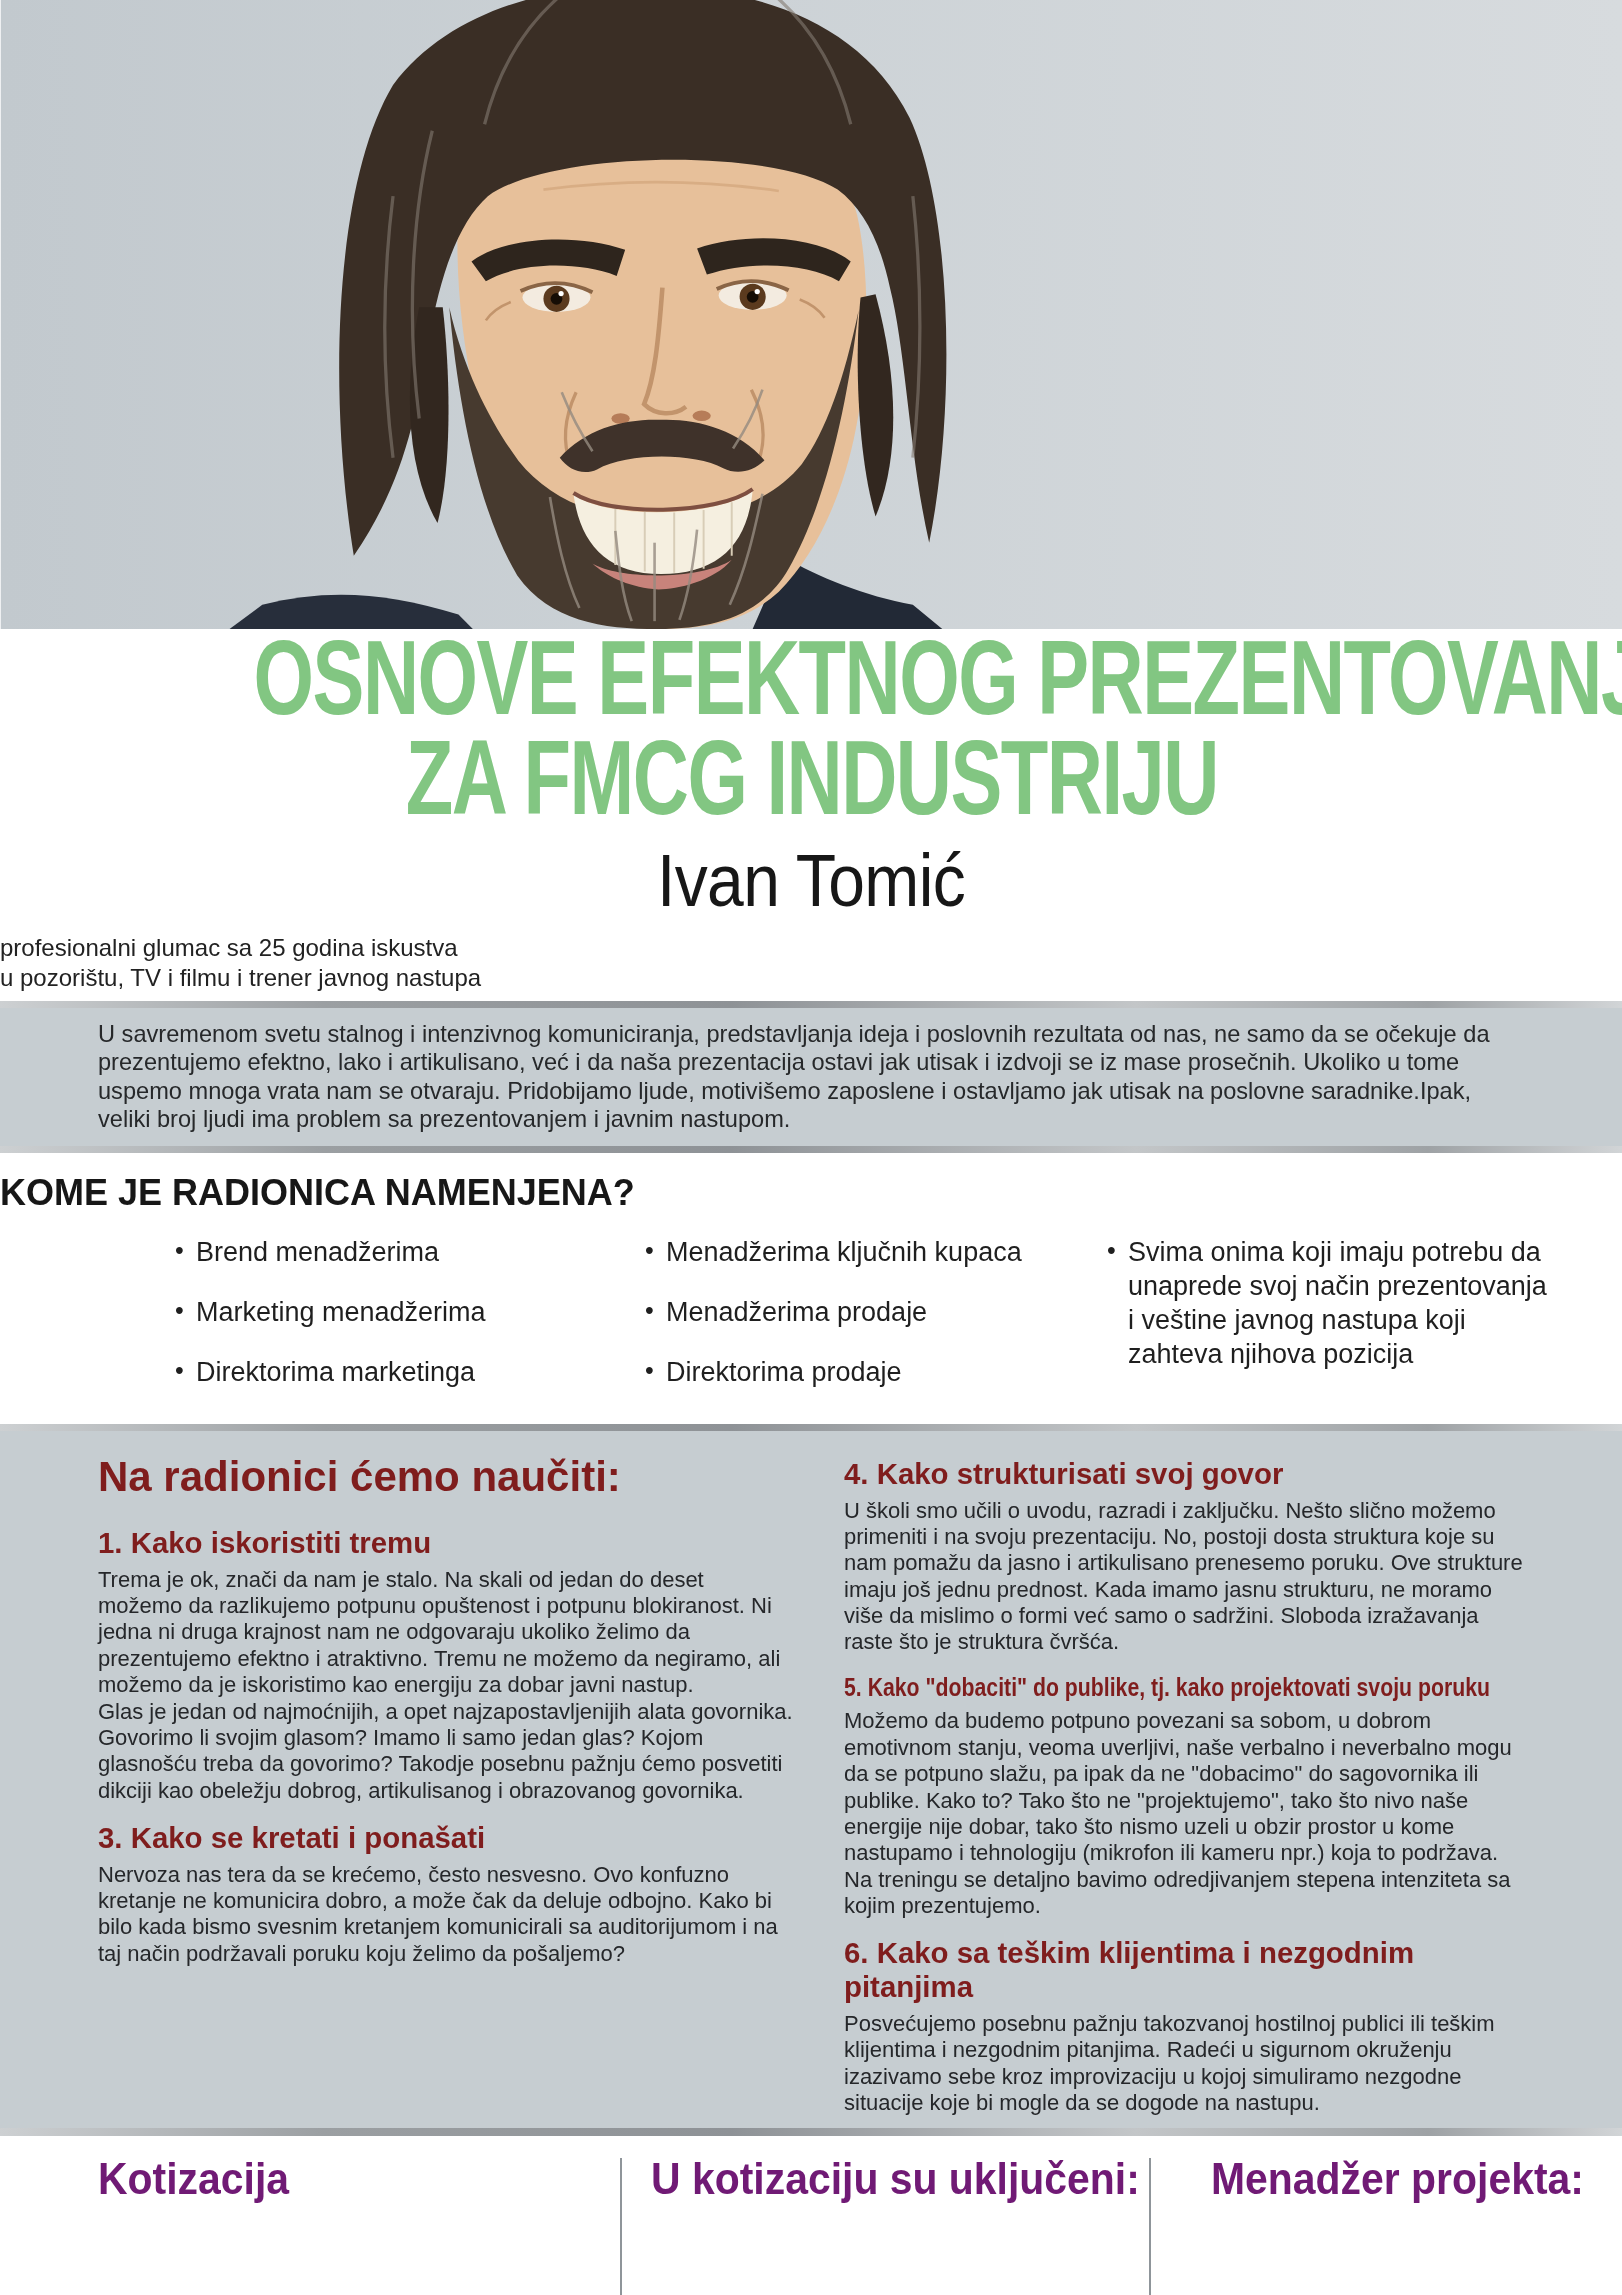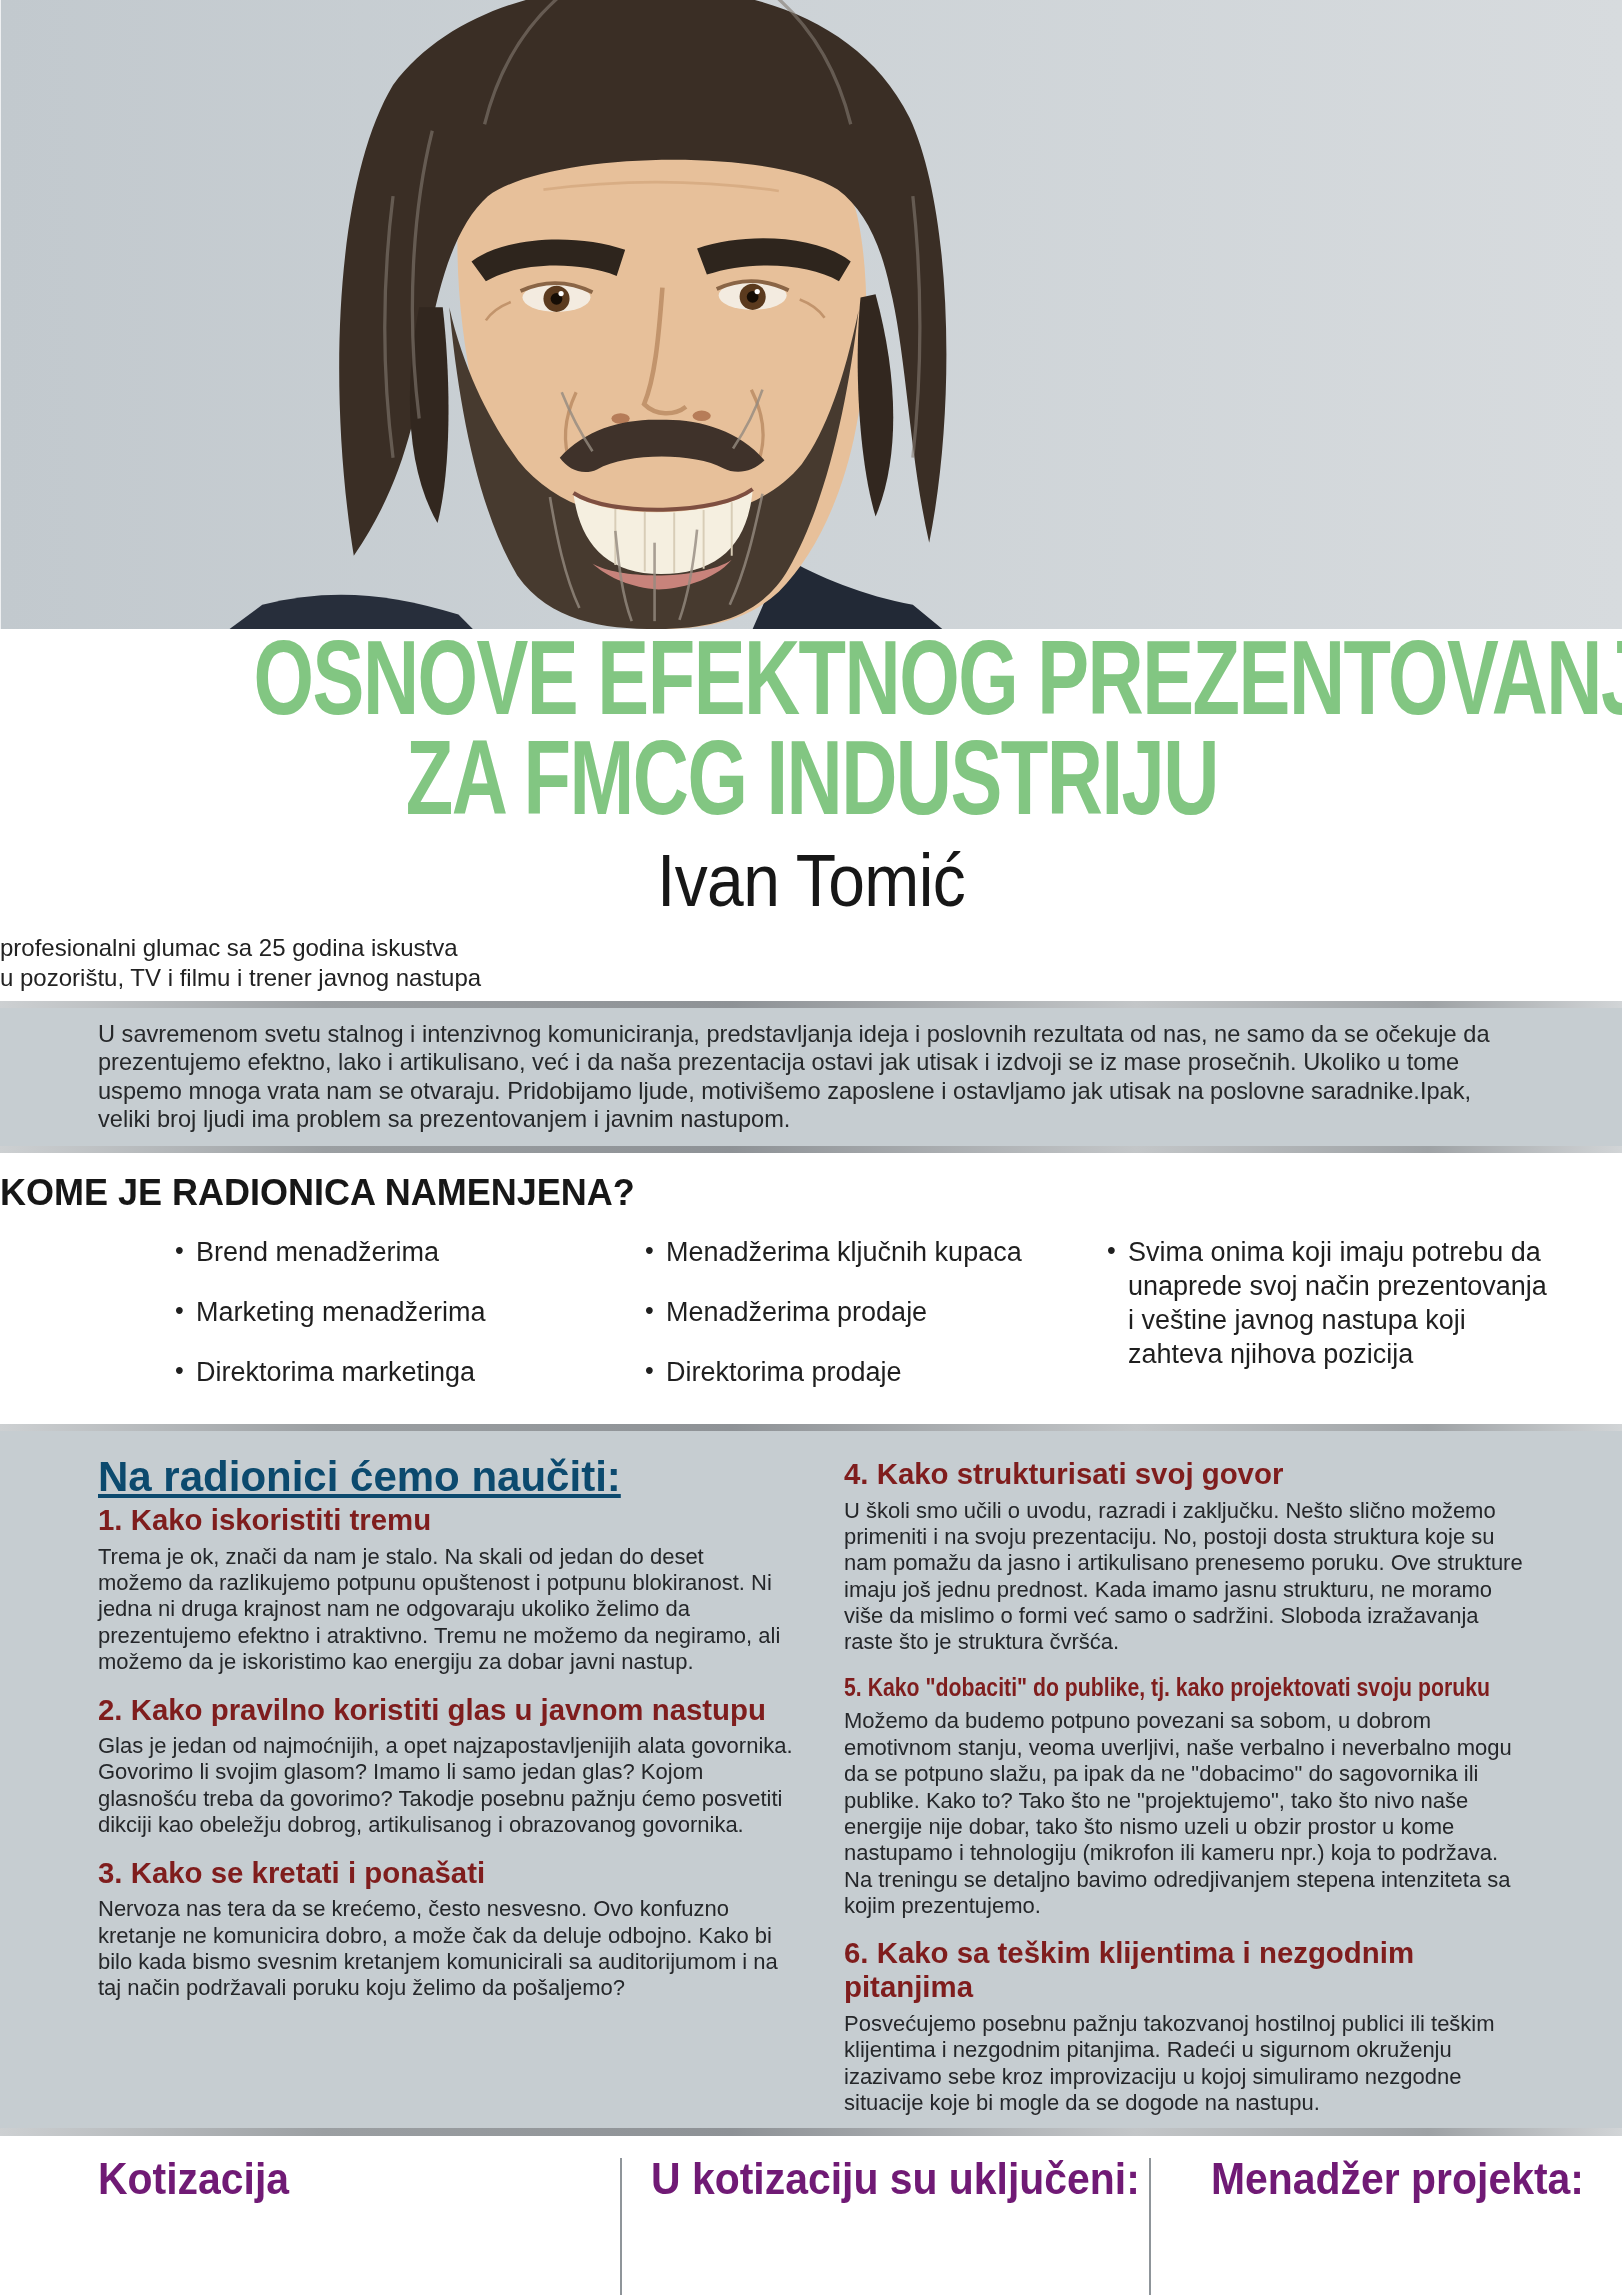--- a/index.html
+++ b/index.html
@@ -35,21 +35,21 @@
   .aud-col2 { width:432px; flex:none; }
   .aud-col3 { width:445px; flex:none; }
   .aud-item { position:relative; font-size:27px; line-height:1.26; padding-left:21px; margin-bottom:26px; color:#1f1f1f; }
   .aud-item::before { content:"•"; position:absolute; left:0; top:0; font-size:25px; }
   .aud-col3 .aud-item { margin-bottom:0; }
 
   
   .panel2 .inner { display:flex; gap:51px; padding:22px 98px 11.8px 98px; }
   .colL { width:695px; flex:none; }
   .colR { flex:1; min-width:0; }
-  .panel2 h2 { font-size:42px; font-weight:bold; margin-bottom:2px; color:#0c4a6e;text-decoration:underline; }
+  .panel2 h2 { font-size:42px; font-weight:bold; margin-bottom:25px; color:#7f1d1d; }
   .topic h3 { font-size:29.4px; font-weight:bold; margin:17px 0 6.5px 0; color:#7f1d1d; }
   .topic:first-of-type h3 { margin-top:0; }
   .colR .topic:first-of-type h3 { margin-top:3.9px; }
   .topic h3 .fit { display:inline-block; transform:scaleX(.85); transform-origin:0 50%; white-space:nowrap; }
   .topic h3.long { font-size:25px; }
   .topic p { font-size:22px; line-height:1.2; color:#25272a; }
 
   
   .footer { display:flex; padding:18.3px 0 0 98px; }
   .footer h2 { font-size:44px; font-weight:bold; color:#701a75; }
@@ -179,21 +179,20 @@
   <div class="panel panel2">
     <div class="silver-bar"></div>
     <div class="inner">
       <div class="colL">
         <h2>Na radionici ćemo naučiti:</h2>
         <div class="topic">
           <h3>1. Kako iskoristiti tremu</h3>
           <p>Trema je ok, znači da nam je stalo. Na skali od jedan do deset možemo da razlikujemo potpunu opuštenost i potpunu blokiranost. Ni jedna ni druga krajnost nam ne odgovaraju ukoliko želimo da prezentujemo efektno i atraktivno. Tremu ne možemo da negiramo, ali možemo da je iskoristimo kao energiju za dobar javni nastup.</p>
         </div>
         <div class="topic">
-          <h3>2. Kako pravilno koristiti glas u javnom nastupu</h3>
           <p>Glas je jedan od najmoćnijih, a opet najzapostavljenijih alata govornika. Govorimo li svojim glasom? Imamo li samo jedan glas? Kojom glasnošću treba da govorimo? Takodje posebnu pažnju ćemo posvetiti dikciji kao obeležju dobrog, artikulisanog i obrazovanog govornika.</p>
         </div>
         <div class="topic">
           <h3>3. Kako se kretati i ponašati</h3>
           <p>Nervoza nas tera da se krećemo, često nesvesno. Ovo konfuzno kretanje ne komunicira dobro, a može čak da deluje odbojno. Kako bi bilo kada bismo svesnim kretanjem komunicirali sa auditorijumom i na taj način podržavali poruku koju želimo da pošaljemo?</p>
         </div>
       </div>
       <div class="colR">
         <div class="topic">
           <h3>4. Kako strukturisati svoj govor</h3>

